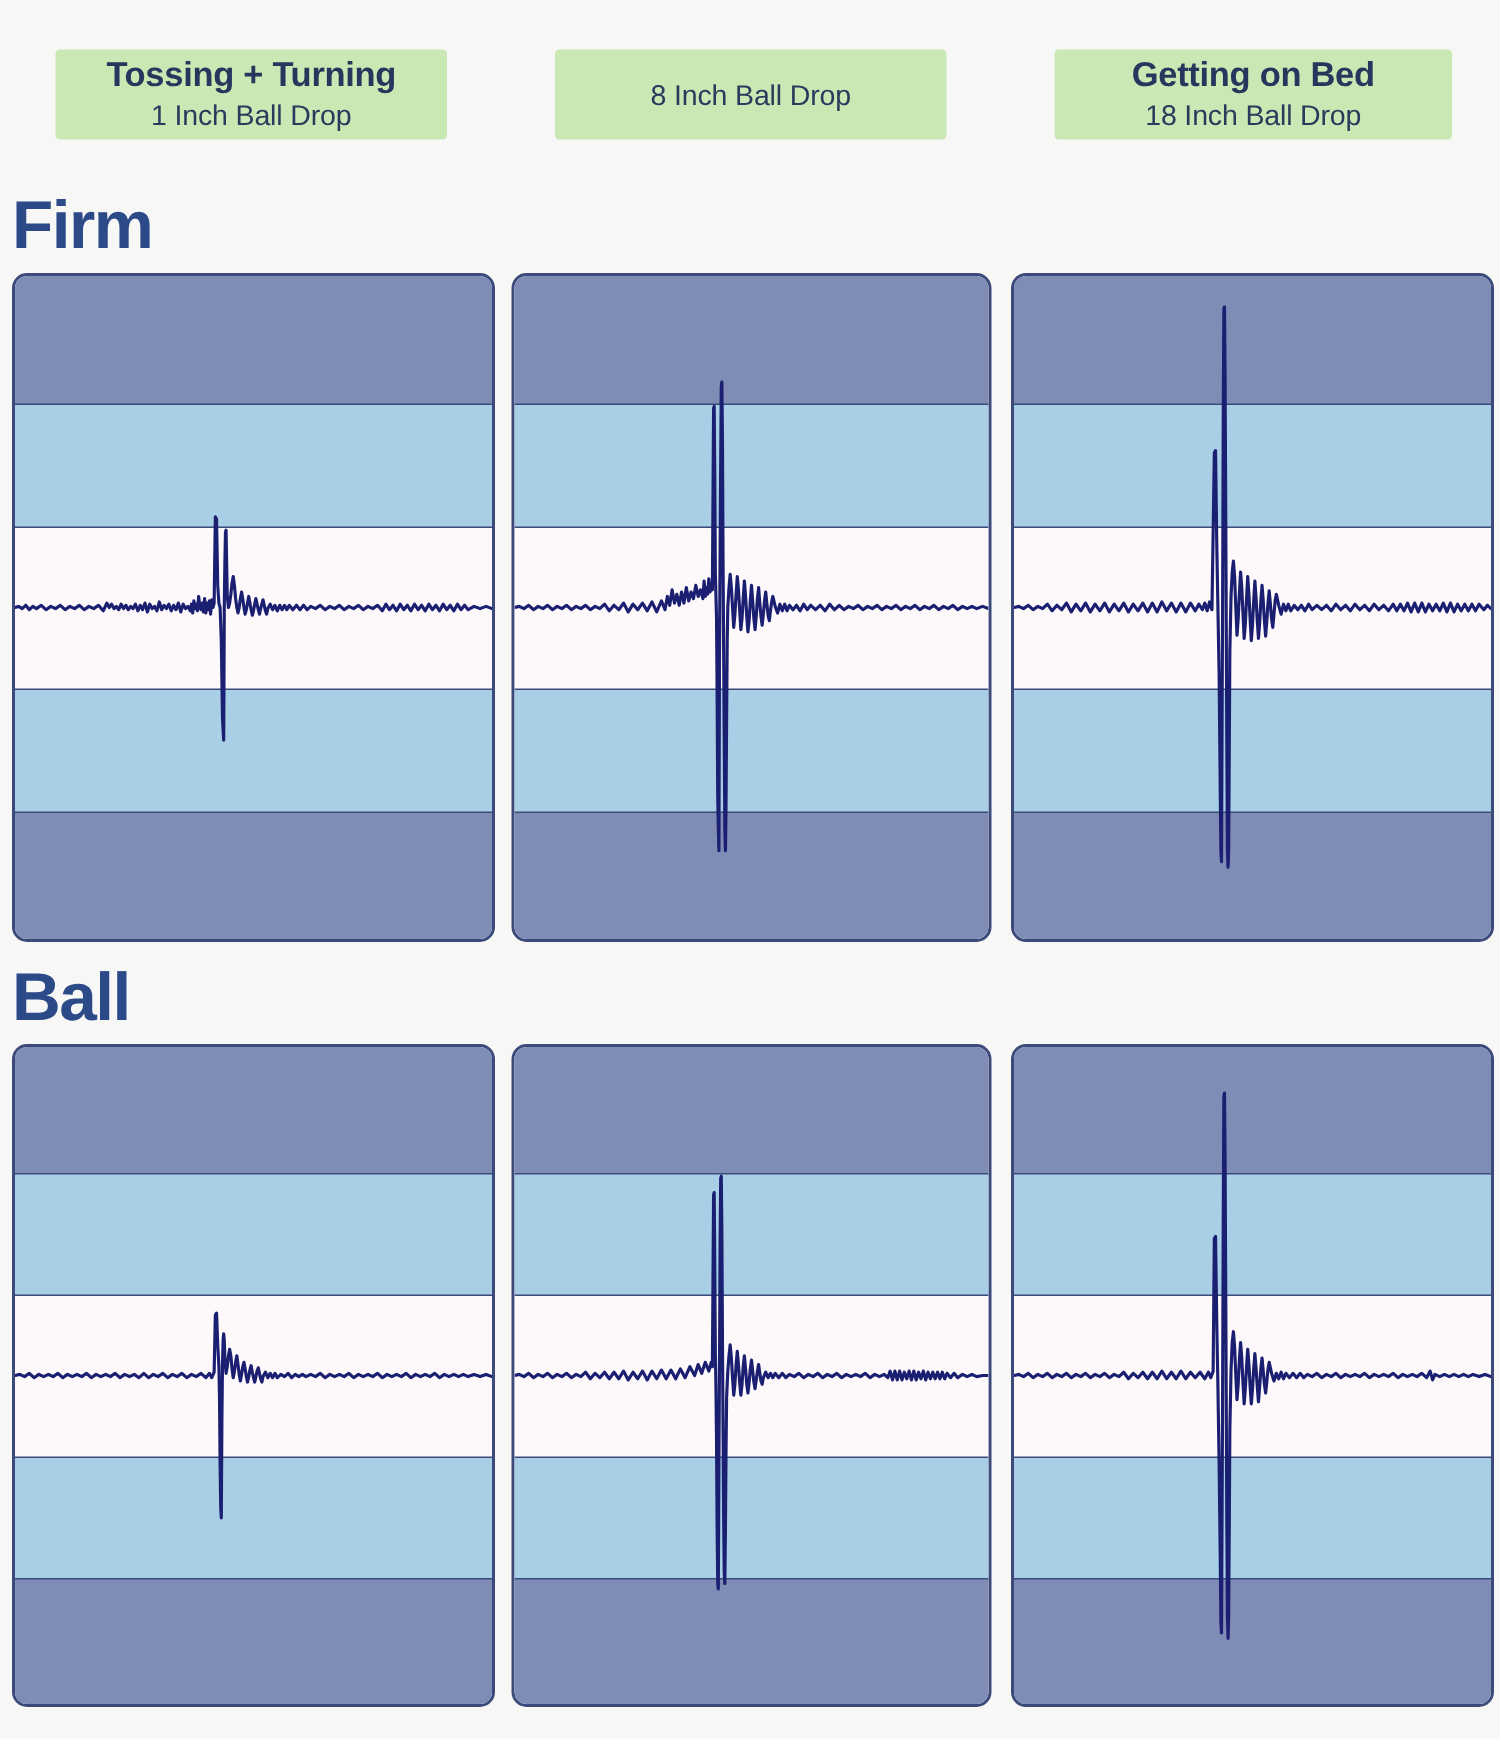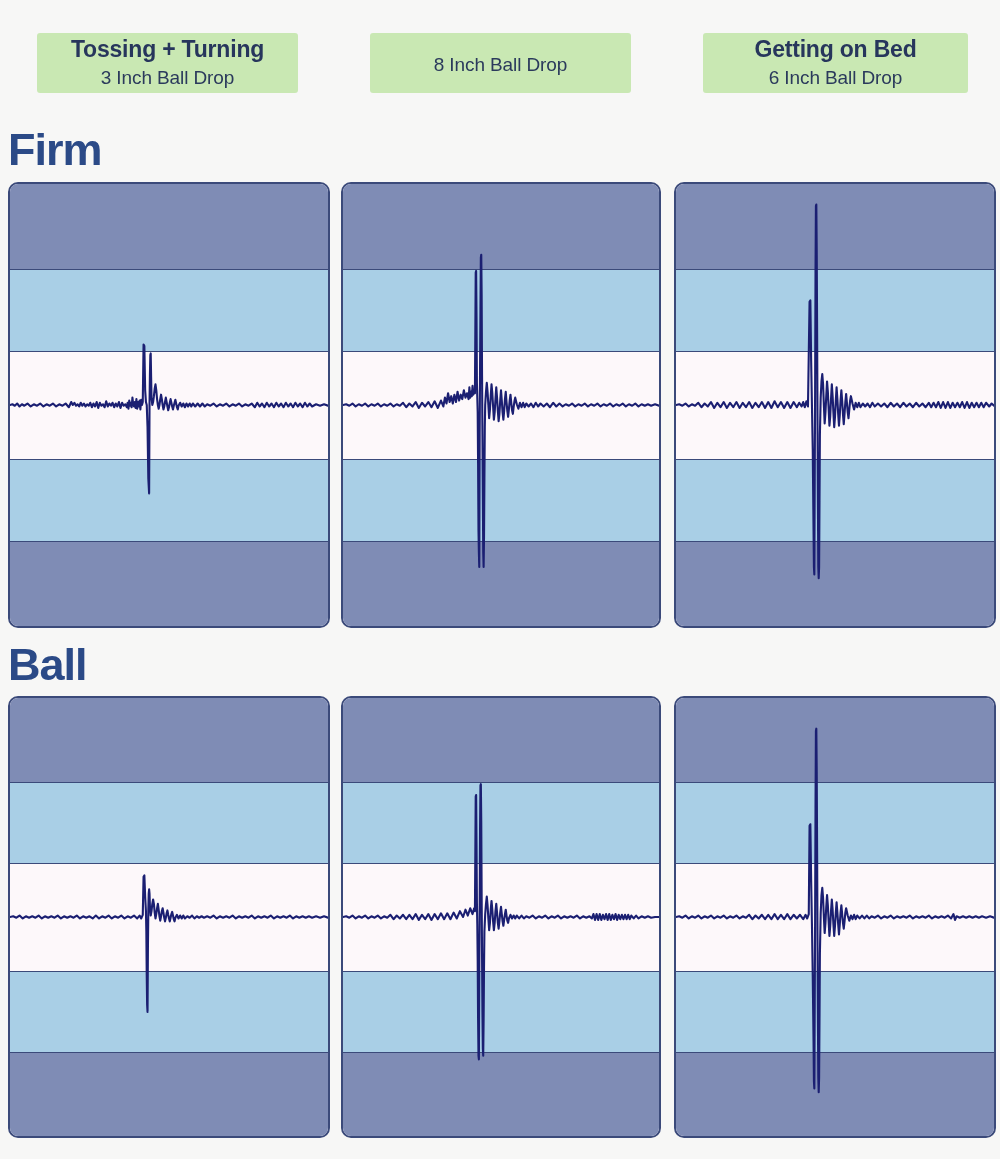--- a/index.html
+++ b/index.html
@@ -123,30 +123,30 @@
 </style>
 </head>
 <body>
 
 <div id="page">
 
   <div class="badge-row">
 
     <div class="badge" style="left:37px; width:261px;">
       <div class="badge-title">Tossing + Turning</div>
-      <div class="badge-sub">3 Inch Ball Drop</div>
+      <div class="badge-sub">1 Inch Ball Drop</div>
     </div>
 
     <div class="badge" style="left:370px; width:261px;">
       <div class="badge-sub">8 Inch Ball Drop</div>
     </div>
 
     <div class="badge" style="left:703px; width:265px;">
       <div class="badge-title">Getting on Bed</div>
-      <div class="badge-sub">6 Inch Ball Drop</div>
+      <div class="badge-sub">18 Inch Ball Drop</div>
     </div>
 
   </div>
 
   <div class="section-heading" style="top:127px;">Firm</div>
 
   <div class="panel-row" id="row-firm" style="top:182px; height:446px;">
       <div class="panel" style="left: 8px; width: 322px;">
         <div class="band band-dark" style="top: 0%; height: 19.5%; background: rgb(127, 140, 181);"></div>
         <div class="band-line" style="top: calc(19.5% - 1px); background: rgb(59, 74, 122);"></div>

